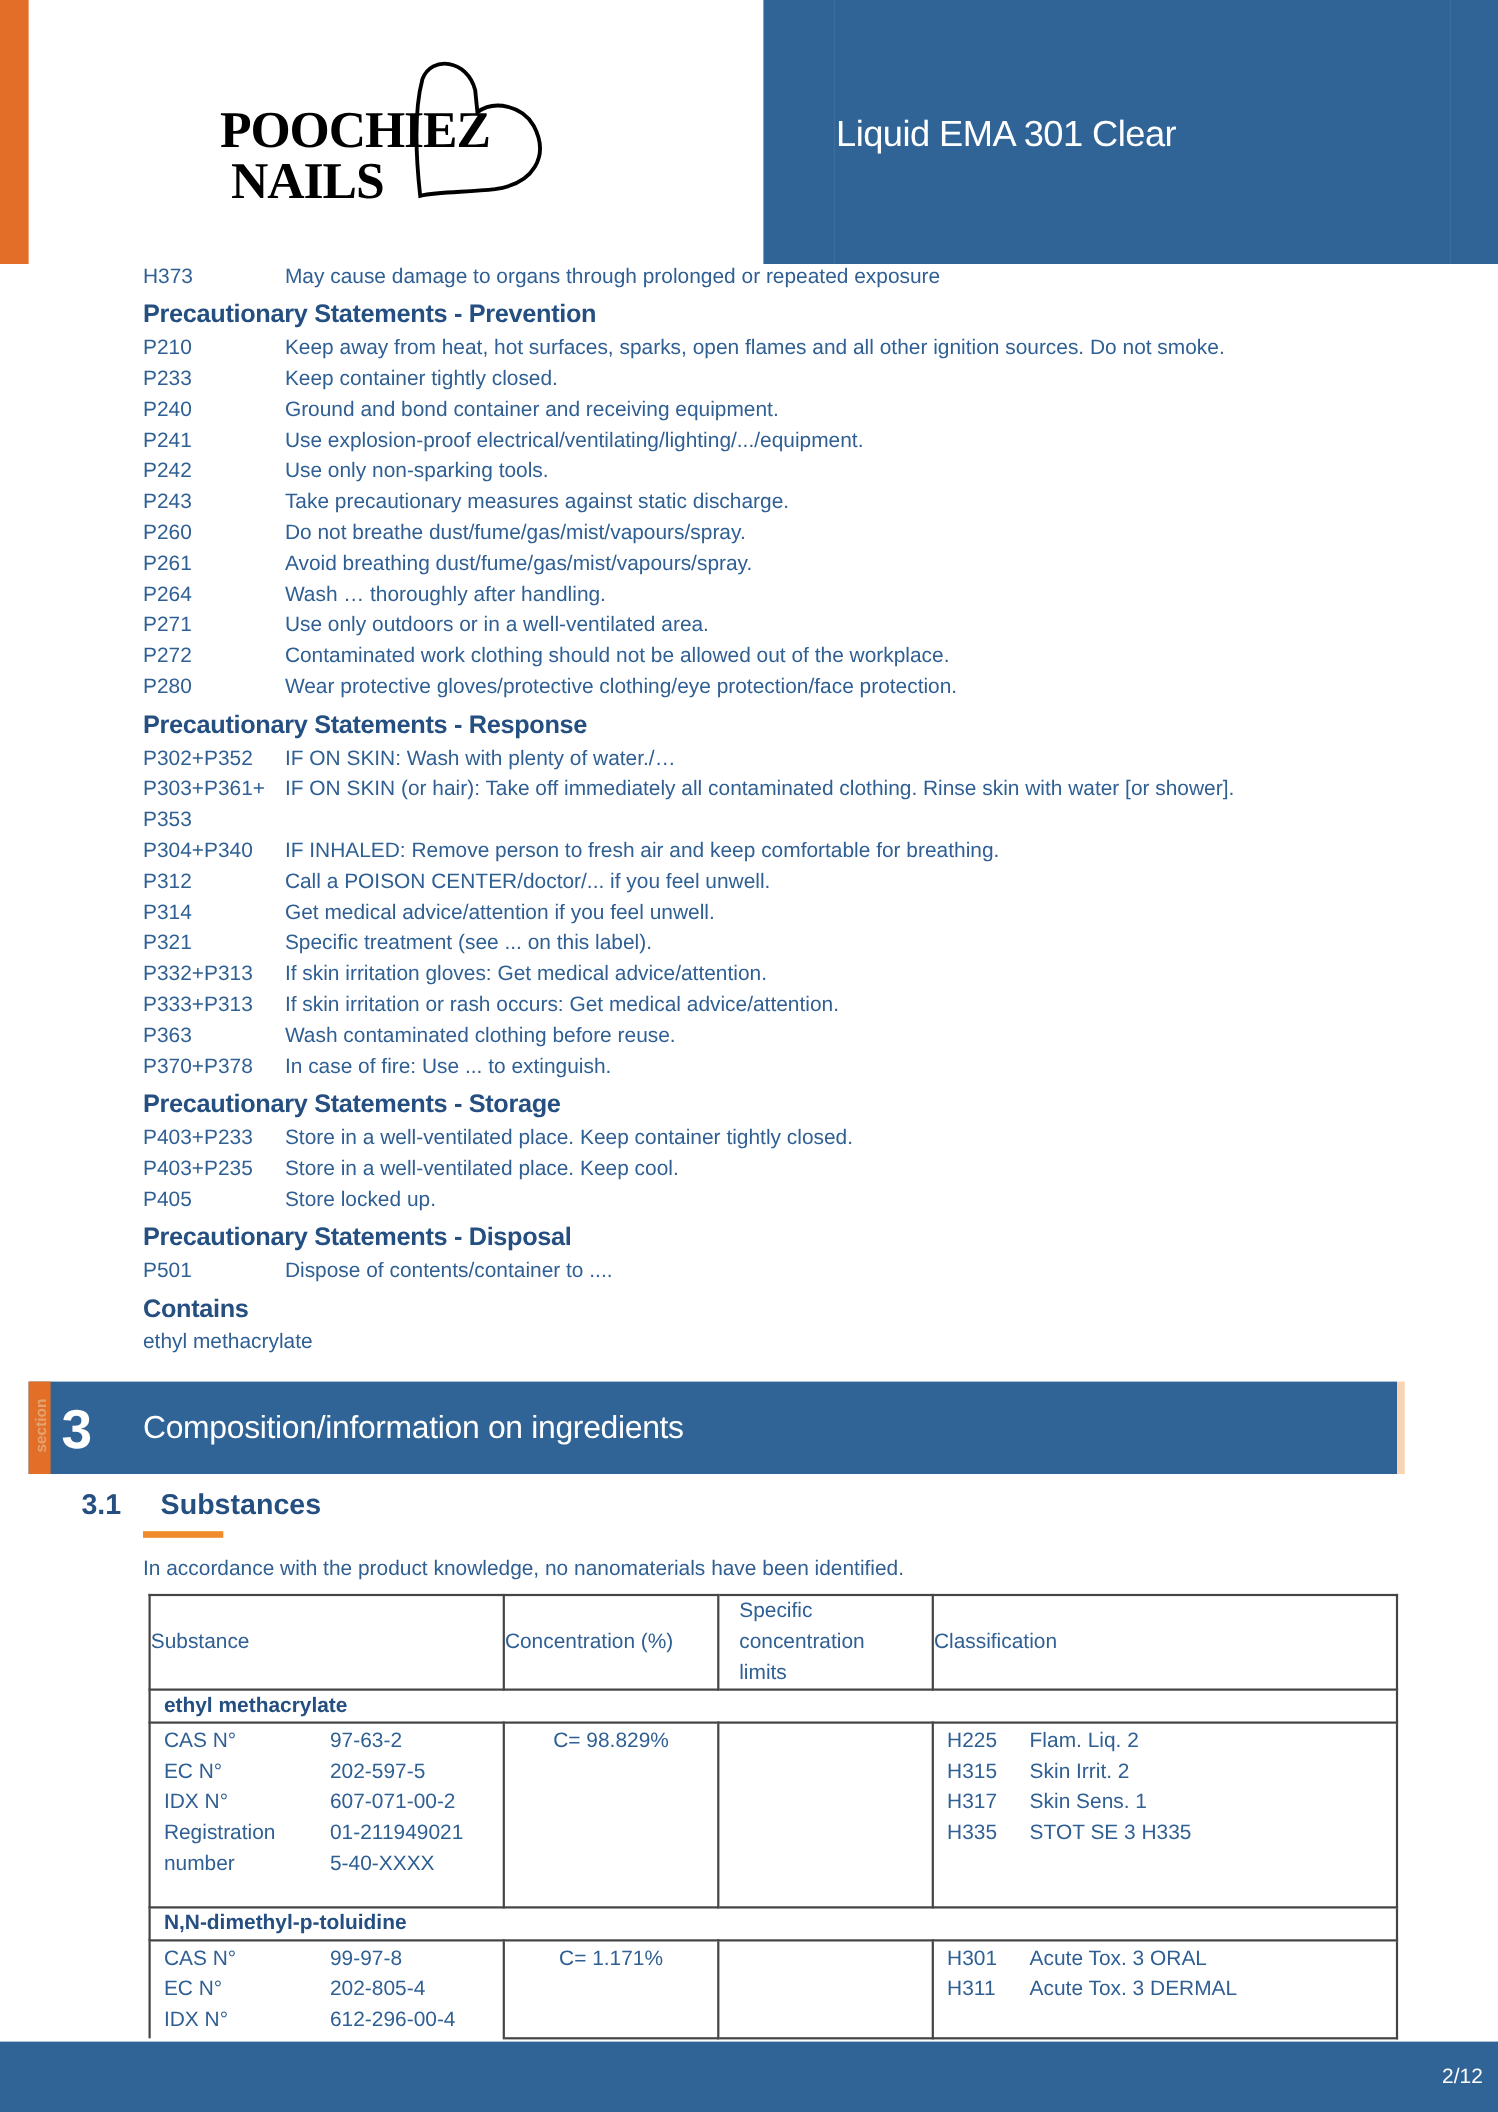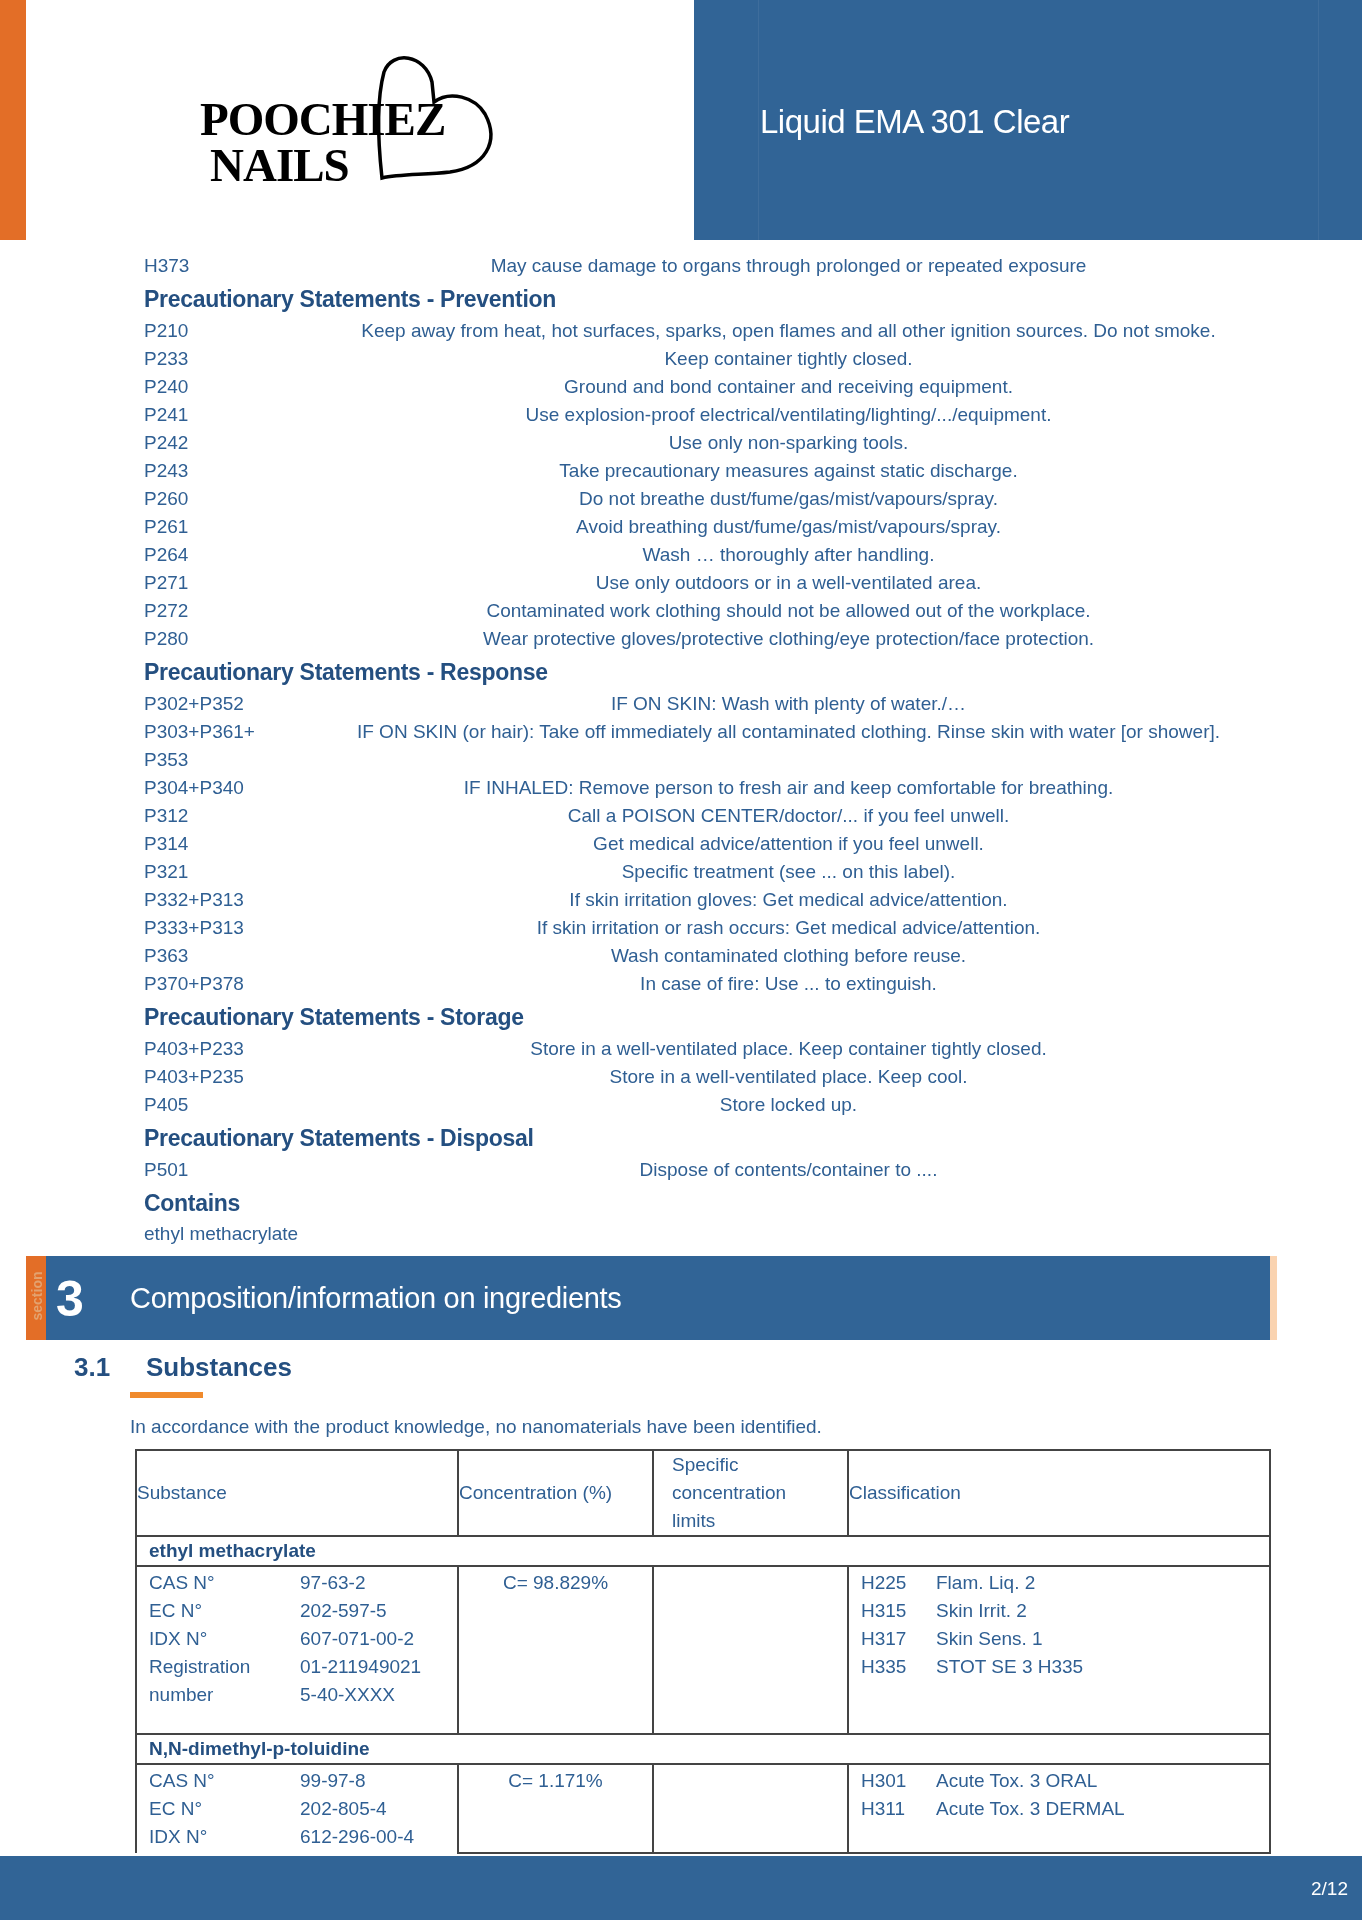--- a/index.html
+++ b/index.html
@@ -11,24 +11,24 @@
   .logo svg { position: absolute; left: 0; top: 0; }
   .logo-text { position: absolute; left: 0; top: 44px; font-family: "Liberation Serif", serif; font-weight: bold; color: #000; line-height: 46px; }
   .logo-text .l1 { font-size: 47px; letter-spacing: -1px; display: block; }
   .logo-text .l2 { font-size: 47px; letter-spacing: -1px; display: block; padding-left: 10px; }
 
   .title-block { position: absolute; left: 694px; top: 0; width: 736px; height: 240px; background: #316496; }
   .title-block .inner-line { position: absolute; left: 64px; top: 0; width: 1px; height: 240px; background: #3e6d9c; }
   .title-block .inner-line.r { left: 624px; }
   .title-text { position: absolute; left: 66px; top: 103px; font-size: 33px; color: #ffffff; letter-spacing: -0.5px; }
 
-  .content { position: absolute; left: 130px; top: 252px; width: 1160px; margin-left: 14px; }
+  .content { position: absolute; left: 130px; top: 238px; width: 1160px; }
   .row { display: flex; font-size: 19px; line-height: 28px; color: #2f5f93; }
   .row .code { width: 129px; flex: none; }
-  .row .txt { flex: 1; text-align: center; }
+  .row .txt { flex: 1; }
   .h2 { font-size: 23px; font-weight: bold; color: #244f80; line-height: 32px; margin-top: 3px; margin-bottom: 2px; letter-spacing: -0.3px; }
   .plain { font-size: 19px; line-height: 26px; color: #2f5f93; }
 
   .section-bar { position: absolute; left: 26px; top: 1256px; width: 1244px; height: 84px; background: #316496; }
   .section-bar .tab { position: absolute; left: 0; top: 0; width: 20px; height: 84px; background: #e36e27; }
   .section-bar .tab span { position: absolute; left: -14px; top: 32px; transform: rotate(-90deg); font-size: 14px; color: #e3a26f; font-weight: bold; width: 50px; text-align: center; }
   .section-bar .num { position: absolute; left: 30px; top: 14px; font-size: 50px; color: #ffffff; font-weight: bold; }
   .section-bar .stitle { position: absolute; left: 104px; top: 26px; font-size: 29px; color: #ffffff; letter-spacing: -0.3px; }
   .section-bar .peach { position: absolute; right: -7px; top: 0; width: 7px; height: 84px; background: #fad3b0; }
 

